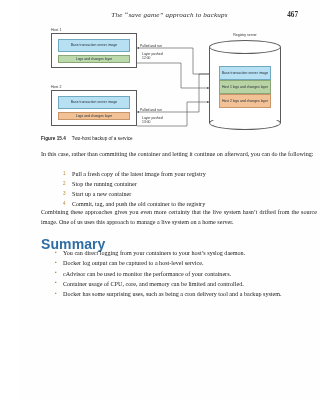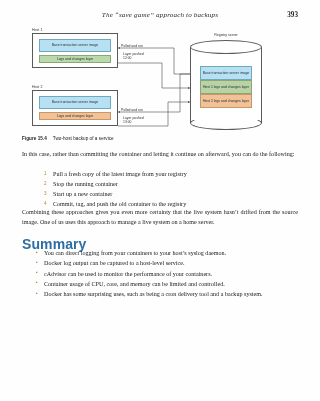--- a/index.html
+++ b/index.html
@@ -13,20 +13,21 @@
     position: relative;
     font-family: "Liberation Serif", serif;
     color: #1a1a1a;
     overflow: hidden;
   }
 
   .page {
     position: absolute;
     inset: 0;
     background: #fefefe;
+    margin-left: 19px;
   }
 
   
   .running-header {
     position: absolute;
     top: 11px;
     left: 22px;
     right: 22px;
     height: 11px;
     display: flex;
@@ -248,21 +249,21 @@
     font-size: 5px;
   }
 </style>
 </head>
 <body>
 
 <div class="page">
 
   <div class="running-header">
     <span class="header-title">The “save game” approach to backups</span>
-    <span class="page-number">393</span>
+    <span class="page-number">467</span>
   </div>
 
   <div class="figure">
 
     <svg class="fig-svg" viewBox="0 0 276 106">
       <defs>
         <marker id="arr" markerWidth="4" markerHeight="4" refX="3.4" refY="2" orient="auto">
           <path d="M0,0.4 L3.4,2 L0,3.6 z" fill="#4a4a4a"></path>
         </marker>
       </defs>

